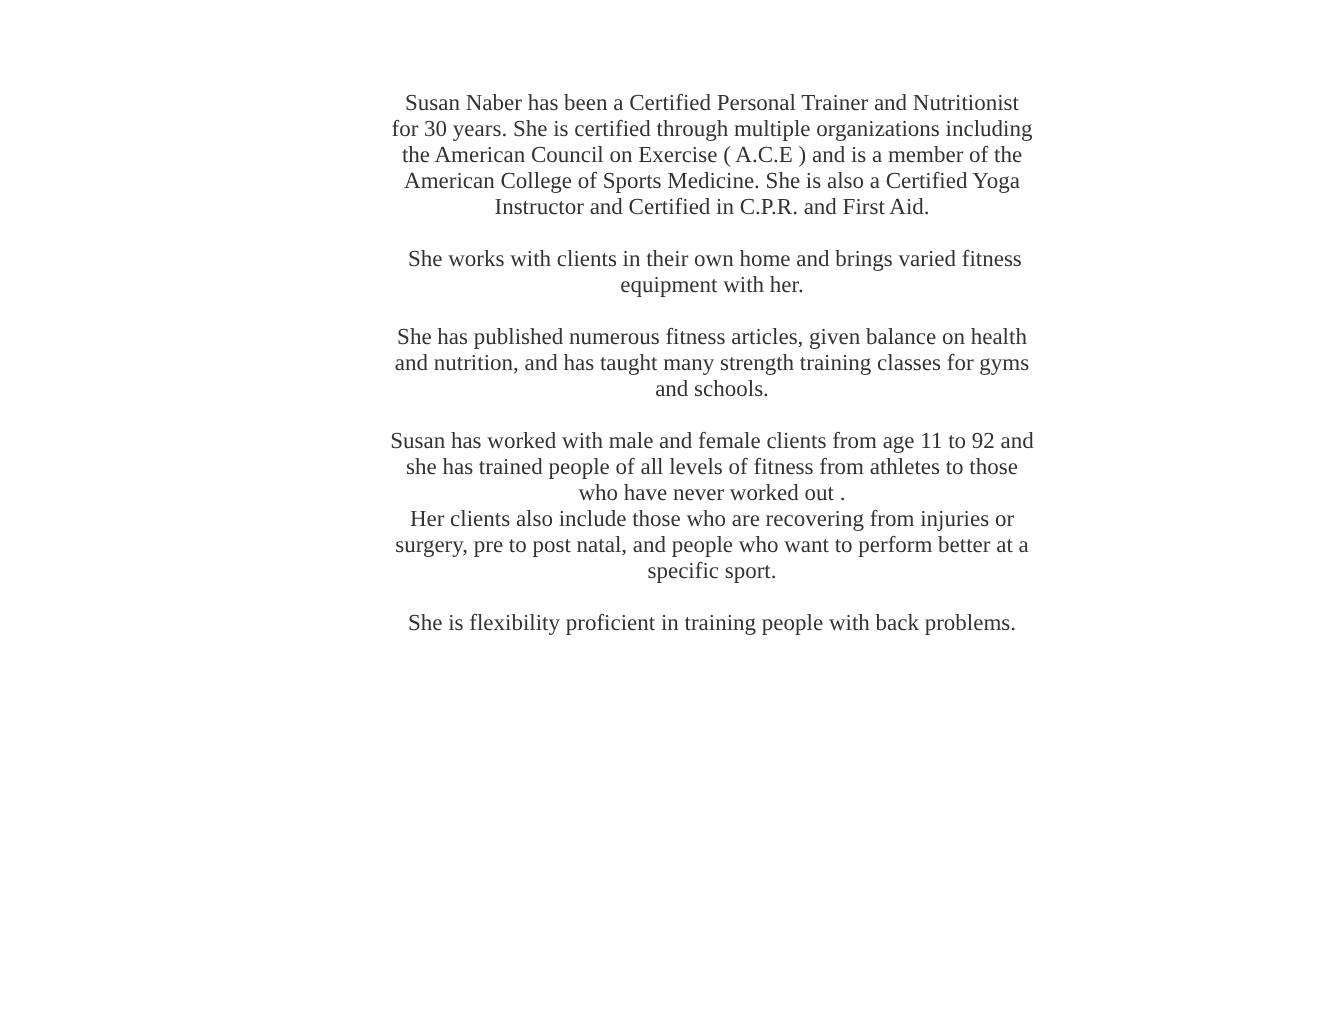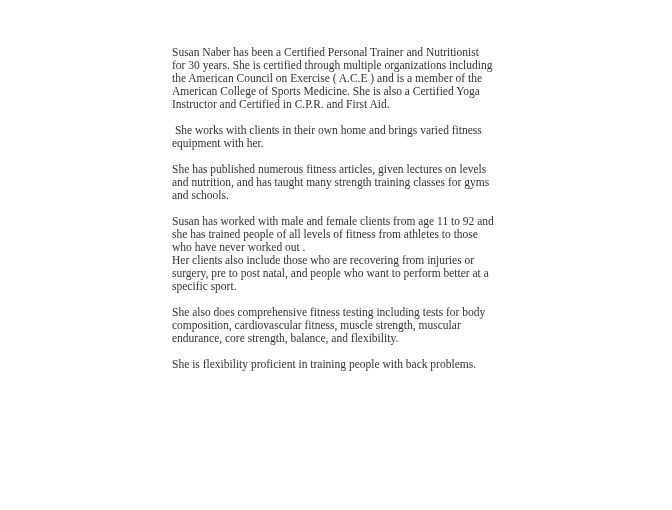--- a/index.html
+++ b/index.html
@@ -9,49 +9,47 @@
   body {
     width: 672px;
     height: 510px;
     background: #ffffff;
     overflow: hidden;
     position: relative;
     font-family: "Liberation Serif", serif;
   }
   .page {
     position: absolute;
-    left: 172px;
+    left: 156px;
     top: 46px;
     width: 400px;
+    text-align: center;
   }
   .page p {
     margin: 0 0 13px 0;
     font-size: 11.5px;
     line-height: 13px;
     color: #333333;
     white-space: pre-line; 
   }
 </style>
 </head>
 <body style="background: rgb(255, 255, 255);">
 
 <div class="page">
   <p>Susan Naber has been a Certified Personal Trainer and Nutritionist
 for 30 years. She is certified through multiple organizations including
 the American Council on Exercise ( A.C.E ) and is a member of the
 American College of Sports Medicine. She is also a Certified Yoga
 Instructor and Certified in C.P.R. and First Aid.</p>
   <p>&nbsp;She works with clients in their own home and brings varied fitness
 equipment with her.</p>
-  <p>She has published numerous fitness articles, given lectures on levels
+  <p>She has published numerous fitness articles, given balance on health
 and nutrition, and has taught many strength training classes for gyms
 and schools.</p>
   <p>Susan has worked with male and female clients from age 11 to 92 and
 she has trained people of all levels of fitness from athletes to those
 who have never worked out .
 Her clients also include those who are recovering from injuries or
 surgery, pre to post natal, and people who want to perform better at a
 specific sport.</p>
-  <p>She also does comprehensive fitness testing including tests for body
-composition, cardiovascular fitness, muscle strength, muscular
-endurance, core strength, balance, and flexibility.</p>
   <p>She is flexibility proficient in training people with back problems.</p>
 </div>
 
 </body></html>

